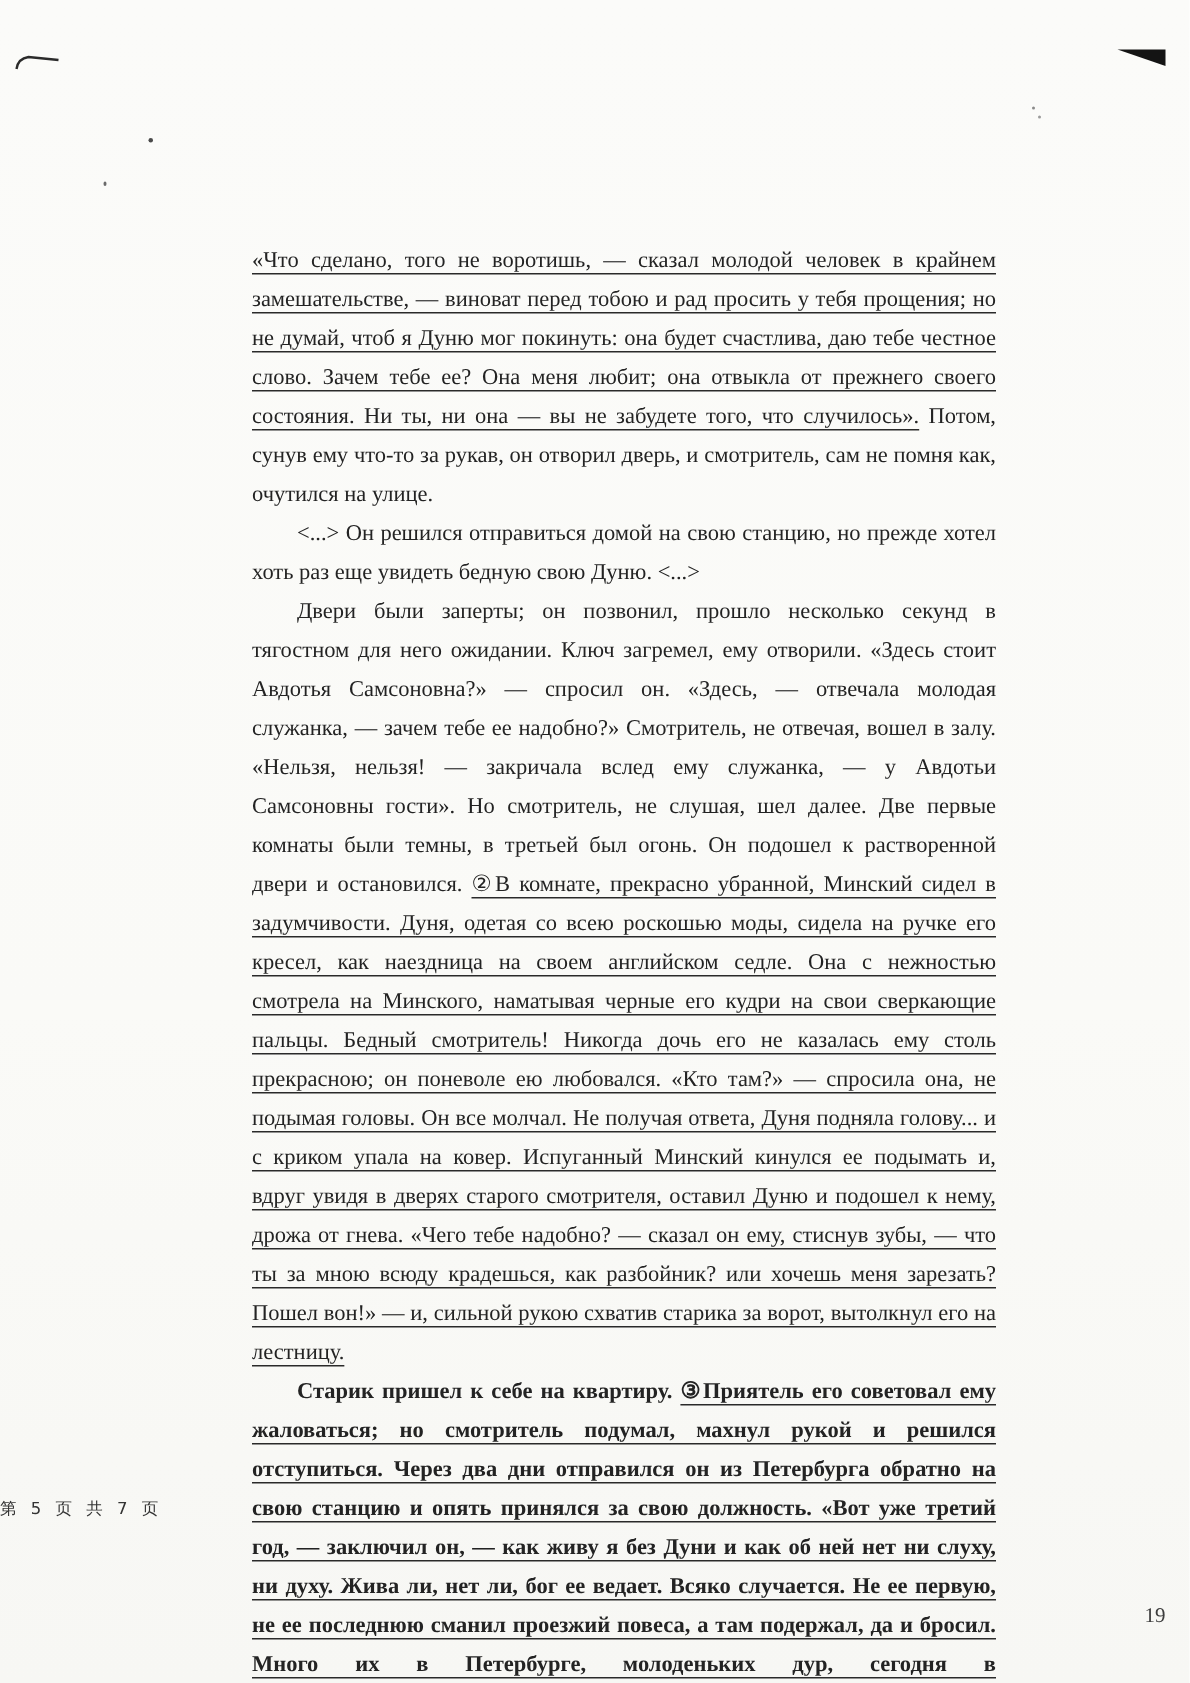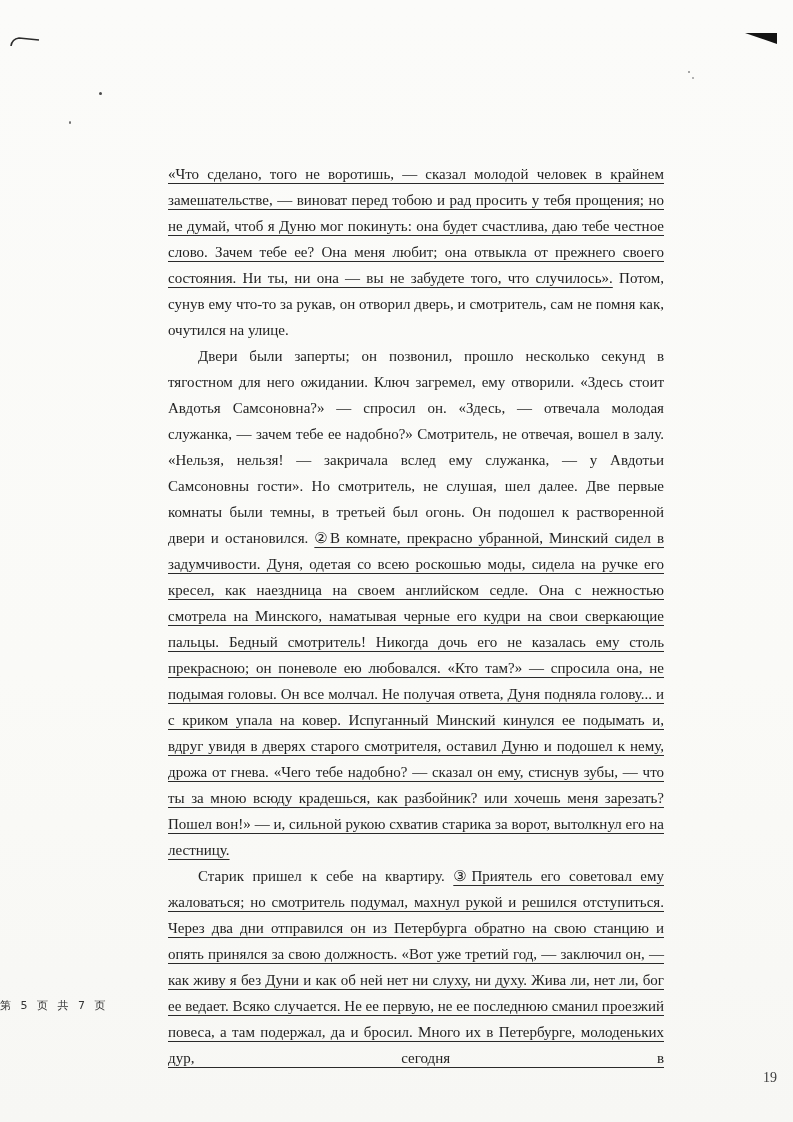--- a/index.html
+++ b/index.html
@@ -17,21 +17,21 @@
     left: 168px;
     top: 161px;
     width: 496px;
     font-size: 15px;
     line-height: 26px;
     text-align: justify;
     color: #232323;
   }
   .para { margin: 0; }
   .para.indent { text-indent: 2em; }
-  .para.justify-last { text-align-last: justify; }
+  .para.justify-last { text-align-last: justify; font-weight: bold; }
   .u {
     text-decoration: underline;
     text-decoration-thickness: 1px;
     text-decoration-color: #2a2a2a;
     text-underline-offset: 4px;
   }
   .footer {
     position: absolute;
     left: 0;
     width: 100%;
@@ -73,20 +73,21 @@
     <path d="M2,12 Q3,5 10,4 L30,6" fill="none" stroke="#2b2b2b" stroke-width="1.6"></path>
   </svg>
   <div class="artifact corner-tr"></div>
   <div class="speck s1"></div>
   <div class="speck s2"></div>
   <div class="speck s3"></div>
   <div class="speck s4"></div>
 
   <div class="text-block" id="text-block">
       <p class="para"><span class="u">«Что сделано, того не воротишь, — сказал молодой человек в крайнем замешательстве, — виноват перед тобою и рад просить у тебя прощения; но не думай, чтоб я Дуню мог покинуть: она будет счастлива, даю тебе честное слово. Зачем тебе ее? Она меня любит; она отвыкла от прежнего своего состояния. Ни ты, ни она — вы не забудете того, что случилось».</span><span> Потом, сунув ему что-то за рукав, он отворил дверь, и смотритель, сам не помня как, очутился на улице.</span></p>
+      <p class="para indent"><span>&lt;...&gt; Он решился отправиться домой на свою станцию, но прежде хотел хоть раз еще увидеть бедную свою Дуню. &lt;...&gt;</span></p>
       <p class="para indent"><span>Двери были заперты; он позвонил, прошло несколько секунд в тягостном для него ожидании. Ключ загремел, ему отворили. «Здесь стоит Авдотья Самсоновна?» — спросил он. «Здесь, — отвечала молодая служанка, — зачем тебе ее надобно?» Смотритель, не отвечая, вошел в залу. «Нельзя, нельзя! — закричала вслед ему служанка, — у Авдотьи Самсоновны гости». Но смотритель, не слушая, шел далее. Две первые комнаты были темны, в третьей был огонь. Он подошел к растворенной двери и остановился. </span><span class="u">②В комнате, прекрасно убранной, Минский сидел в задумчивости. Дуня, одетая со всею роскошью моды, сидела на ручке его кресел, как наездница на своем английском седле. Она с нежностью смотрела на Минского, наматывая черные его кудри на свои сверкающие пальцы. Бедный смотритель! Никогда дочь его не казалась ему столь прекрасною; он поневоле ею любовался. «Кто там?» — спросила она, не подымая головы. Он все молчал. Не получая ответа, Дуня подняла голову... и с криком упала на ковер. Испуганный Минский кинулся ее подымать и, вдруг увидя в дверях старого смотрителя, оставил Дуню и подошел к нему, дрожа от гнева. «Чего тебе надобно? — сказал он ему, стиснув зубы, — что ты за мною всюду крадешься, как разбойник? или хочешь меня зарезать? Пошел вон!» — и, сильной рукою схватив старика за ворот, вытолкнул его на лестницу.</span></p>
       <p class="para indent justify-last"><span>Старик пришел к себе на квартиру. </span><span class="u">③Приятель его советовал ему жаловаться; но смотритель подумал, махнул рукой и решился отступиться. Через два дни отправился он из Петербурга обратно на свою станцию и опять принялся за свою должность. «Вот уже третий год, — заключил он, — как живу я без Дуни и как об ней нет ни слуху, ни духу. Жива ли, нет ли, бог ее ведает. Всяко случается. Не ее первую, не ее последнюю сманил проезжий повеса, а там подержал, да и бросил. Много их в Петербурге, молоденьких дур, сегодня в</span></p>
     </div>
 
   <div class="footer">第 5 页 共 7 页</div>
 
   <div class="pagenum">19</div>
 
 </div>
 

